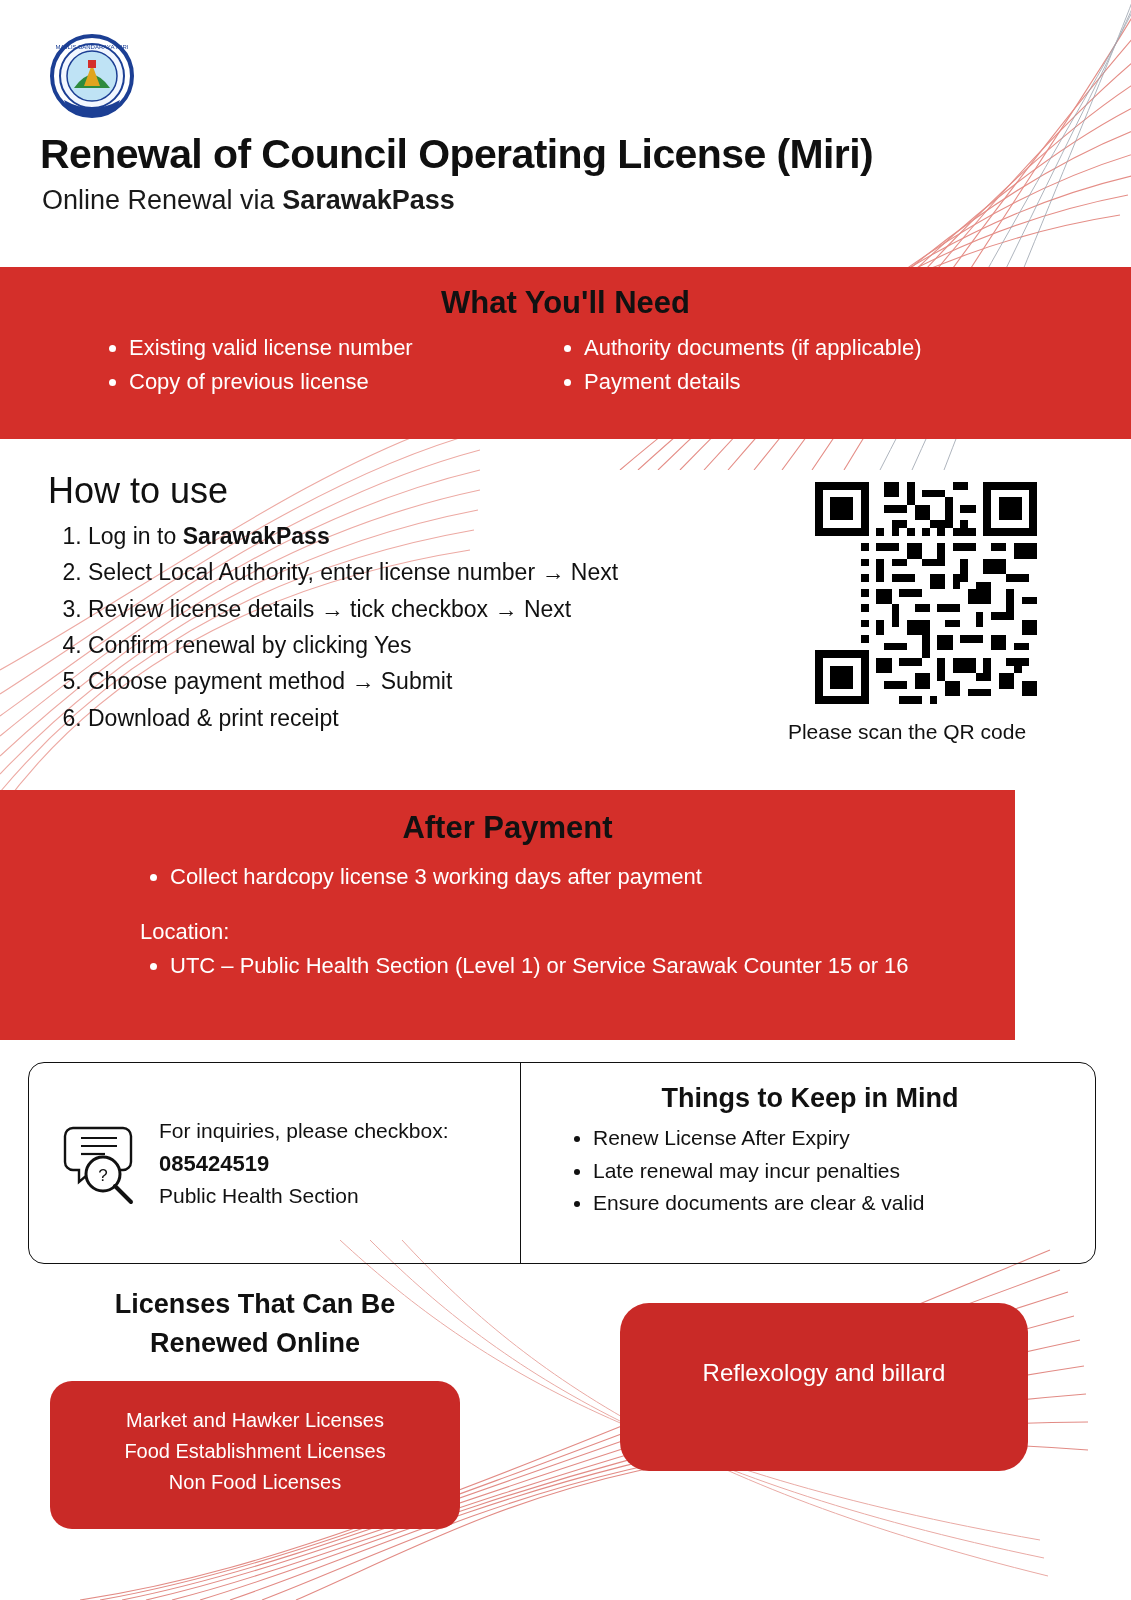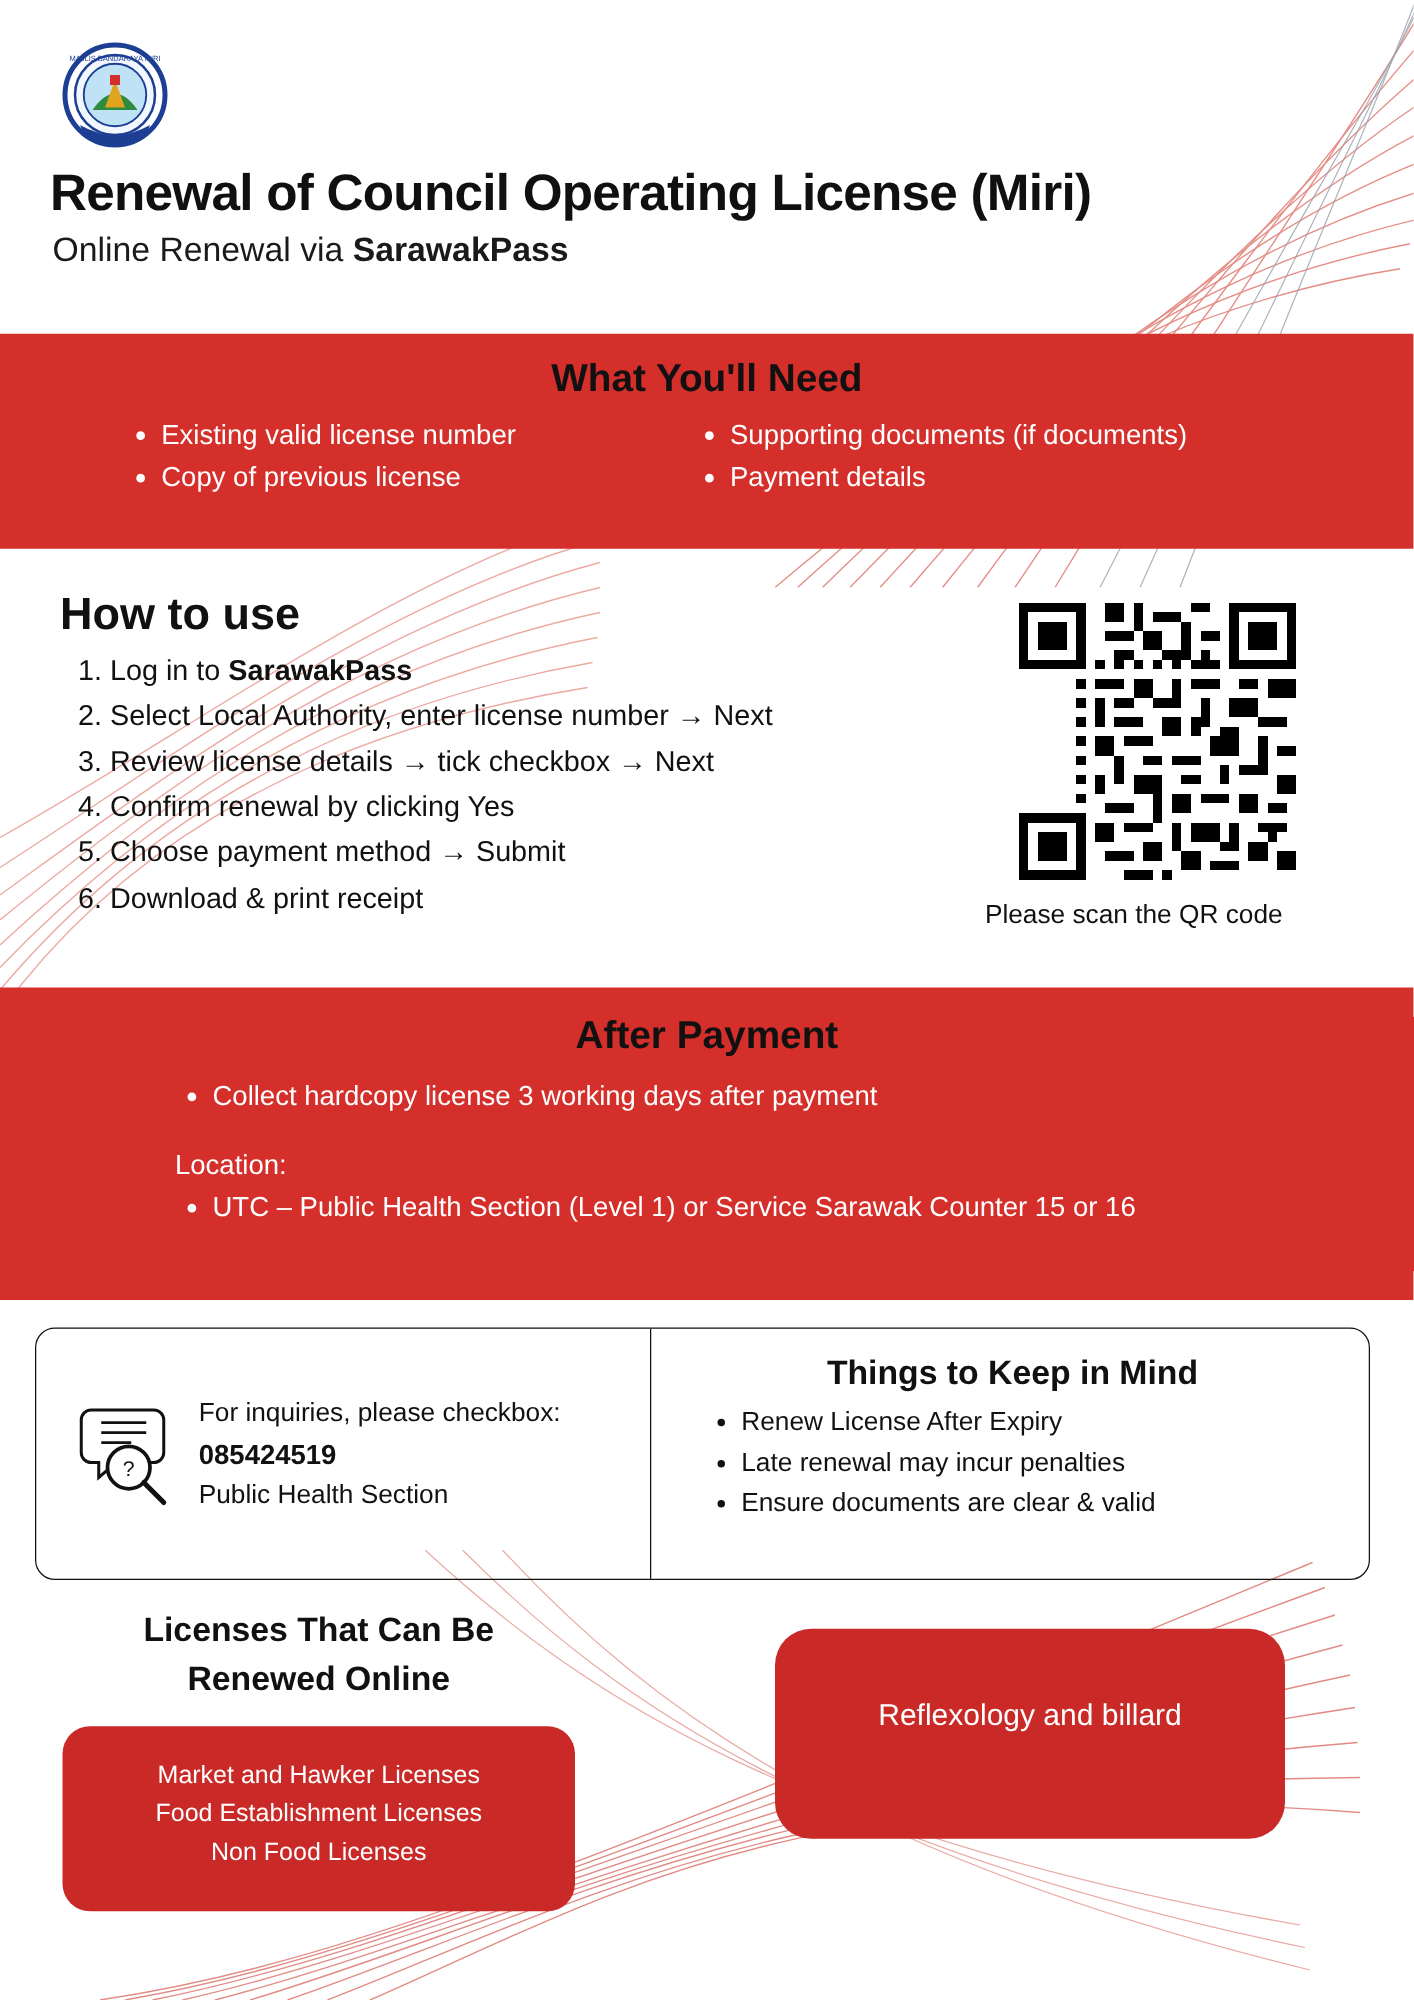--- a/index.html
+++ b/index.html
@@ -52,39 +52,39 @@
   .need-cols ul { margin: 0; padding-left: 26px; }
   .need-cols li {
     color: #ffffff; font-size: 22px; line-height: 1.55; list-style: disc;
   }
   .need-cols ul.col-left { width: 395px; }
   .need-cols ul.col-right { width: 470px; }
 
   
   .howto { position: absolute; left: 48px; top: 470px; width: 700px; }
   .howto h2 {
-    margin: 0 0 6px 0; font-size: 36px; font-weight: bold; color: #111;
+    margin: 0 0 6px 0; font-size: 36px; font-weight: normal; color: #111;
   }
   .howto ol { margin: 0; padding-left: 40px; }
   .howto li {
     font-size: 23px; line-height: 1.58; color: #111;
   }
   .howto li b { font-weight: bold; }
 
   
   .qr-wrap { position: absolute; left: 806px; top: 482px; width: 240px; }
   .qr { width: 222px; height: 222px; display: block; margin: 0 auto; }
   .qr-caption {
     margin-top: 16px; font-size: 21px; color: #111; text-align: center;
     white-space: nowrap; margin-left: -38px;
   }
 
   
   .band-after {
-    position: absolute; left: 0; top: 790px; width: 1131px; height: 250px;
+    position: absolute; left: 0; top: 790px; width: 1015px; height: 250px;
     background: #d42f2a;
   }
   .band-after h2 {
     margin: 20px 0 14px 0; text-align: center;
     font-size: 31px; font-weight: bold; color: #111;
   }
   .band-after ul { margin: 0; padding-left: 170px; }
   .band-after li { color: #fff; font-size: 22px; line-height: 1.5; }
   .loc-label {
     color: #fff; font-size: 22px; margin: 26px 0 4px 140px;
@@ -218,21 +218,21 @@
   </div>
 
   <div class="band-need">
     <h2>What You'll Need</h2>
     <div class="need-cols">
       <ul class="col-left">
         <li>Existing valid license number</li>
         <li>Copy of previous license</li>
       </ul>
       <ul class="col-right">
-        <li>Supporting documents (if documents)</li>
+        <li>Authority documents (if applicable)</li>
         <li>Payment details</li>
       </ul>
     </div>
   </div>
 
   <div class="howto">
     <h2>How to use</h2>
     <ol>
       <li><span>Log in to </span><b>SarawakPass</b></li>
       <li>Select Local Authority, enter license number → Next</li>

